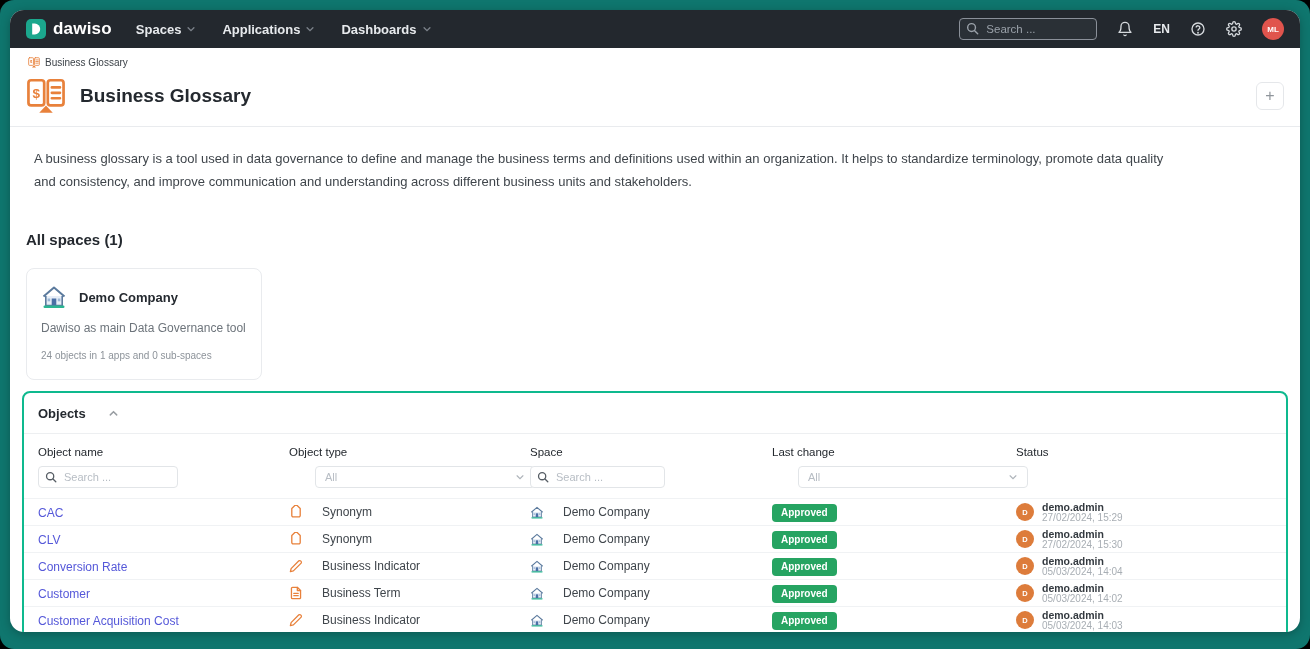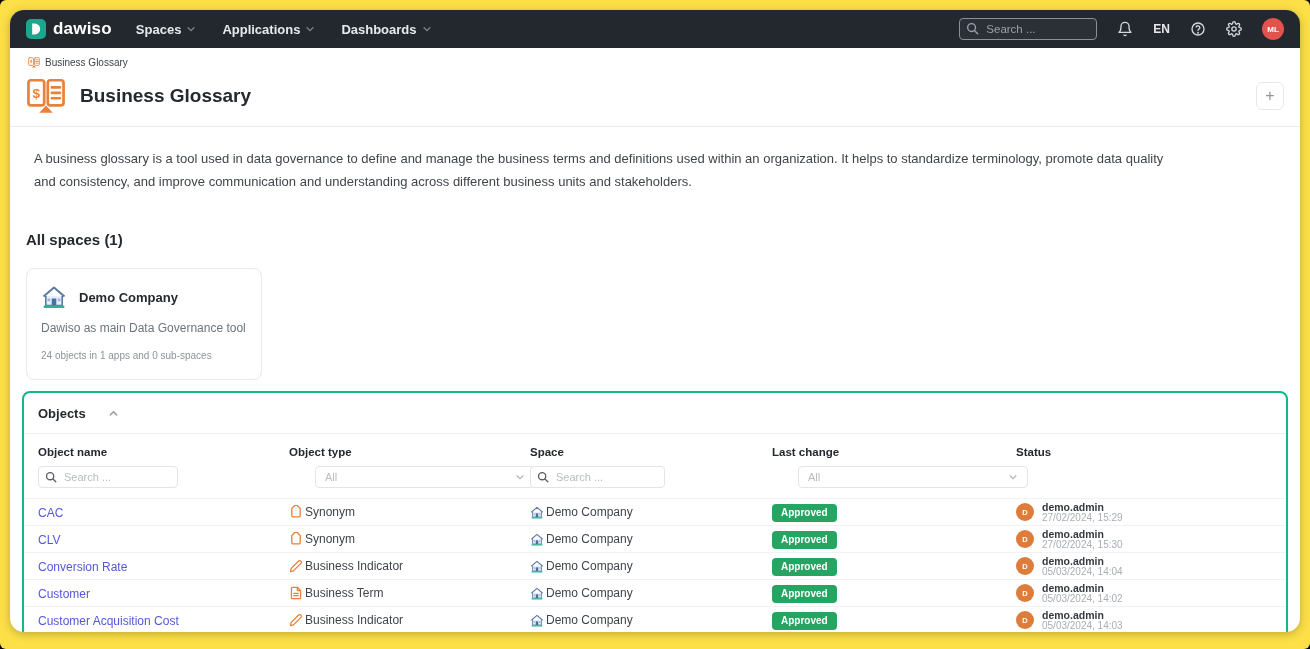--- a/index.html
+++ b/index.html
@@ -1,17 +1,17 @@
 <!DOCTYPE html>
 <html><head>
 <meta charset="utf-8">
 <style>
   * { margin:0; padding:0; box-sizing:border-box; }
   html,body { width:1310px; height:649px; background:#000; font-family:"Liberation Sans", sans-serif; overflow:hidden; }
-  .frame { position:absolute; inset:0; background:#fde047; border-radius:6px; overflow:hidden; }
+  .frame { position:absolute; inset:0; background:#0f766e; border-radius:14px; overflow:hidden; }
   .app-card { position:absolute; left:10px; top:10px; width:1290px; height:622px; background:#fff; border-radius:14px; overflow:hidden; box-shadow:0 2px 10px rgba(0,0,0,.25); }
 
   
   .navbar { height:38px; background:#23282e; display:flex; align-items:center; padding:0 16px; }
   .logo { display:flex; align-items:center; gap:7px; margin-right:24px; cursor:pointer; }
   .logo-mark { width:20px; height:20px; }
   .logo-text { color:#fff; font-size:17px; font-weight:700; letter-spacing:.2px; }
   .nav-item { display:flex; align-items:center; gap:5px; color:#e7eaed; font-size:13px; font-weight:600; margin-right:26px; cursor:pointer; }
   .nav-item .chev { width:10px; height:10px; opacity:.65; }
   .nav-spacer { flex:1; }
@@ -43,34 +43,34 @@
   .space-sub { margin-top:12px; font-size:12px; color:#6d747b; }
   .space-meta { margin-top:15px; font-size:10px; color:#8d939a; }
 
   
   .objects-panel { margin:11px 12px 0 12px; border:2px solid #0eb98e; border-radius:8px; height:254px; overflow:hidden; background:#fff; }
   .panel-head { display:flex; align-items:center; gap:22px; padding:13px 14px 12px 14px; cursor:pointer; }
   .panel-title { font-size:13px; font-weight:700; color:#24292f; }
   .panel-head .chev { width:11px; height:11px; opacity:.7; }
   .panel-divider { height:1px; background:#edeff1; }
   .tbl-grid { display:grid; grid-template-columns:251px 241px 242px 244px 1fr; padding-left:14px; align-items:center; }
-  .col-label { font-size:11.5px; font-weight:700; color:#24292f; padding-top:12px; }
+  .col-label { font-size:11.5px; font-weight:400; color:#24292f; padding-top:12px; }
   .filter-row { padding-top:8px; padding-bottom:10px; }
   .f-search { position:relative; height:22px; }
   .f-search input { width:100%; height:100%; border:1px solid #e2e5e8; border-radius:4px; font-size:11px; color:#3f454b; padding:0 8px 0 25px; outline:none; font-family:"Liberation Sans", sans-serif; background:#fff; }
   .f-search input::placeholder { color:#b7bdc4; }
   .f-search .mag { position:absolute; left:7px; top:4.5px; width:12px; height:12px; }
   .w140 { width:140px; } .w135 { width:135px; }
   .f-select { height:22px; border:1px solid #e2e5e8; border-radius:4px; display:flex; align-items:center; justify-content:space-between; padding:0 9px; font-size:11px; color:#b7bdc4; cursor:pointer; background:#fff;margin-left:26px; }
   .w220 { width:220px; } .w230 { width:230px; }
   .f-select .chev { width:10px; height:10px; opacity:.8; }
 
   .t-row { height:27px; border-top:1px solid #f0f2f4; }
   .obj-link { font-size:12px; color:#5558d9; cursor:pointer;margin-top:10px; }
-  .type-cell, .space-cell { display:flex; align-items:center; gap:2px; font-size:12px; color:#3f454b; }
+  .type-cell, .space-cell { display:flex; align-items:center; gap:19px; font-size:12px; color:#3f454b; }
   .type-ico { width:14px; height:14px; }
   .house-sm { width:14px; height:13px; }
   .badge { display:inline-block; background:#26a462; color:#fff; font-size:10px; font-weight:600; padding:3.5px 9px; border-radius:4px; }
   .lc-cell { display:flex; align-items:center; gap:8px; }
   .lc-avatar { width:18px; height:18px; border-radius:50%; color:#fff; font-size:7.5px; font-weight:700; display:flex; align-items:center; justify-content:center; flex:none; }
   .lc-name { font-size:10.5px; font-weight:600; color:#343a40; line-height:12px; }
   .lc-time { font-size:10px; color:#a8aeb4; line-height:10px; }
 
   .icon svg, .mag svg, .chev svg, .type-ico svg, .house-sm svg, .house-lg svg,
   .crumb-icon svg, .title-icon svg, .logo-mark svg, .nav-ico svg { width:100%; height:100%; display:block; }

